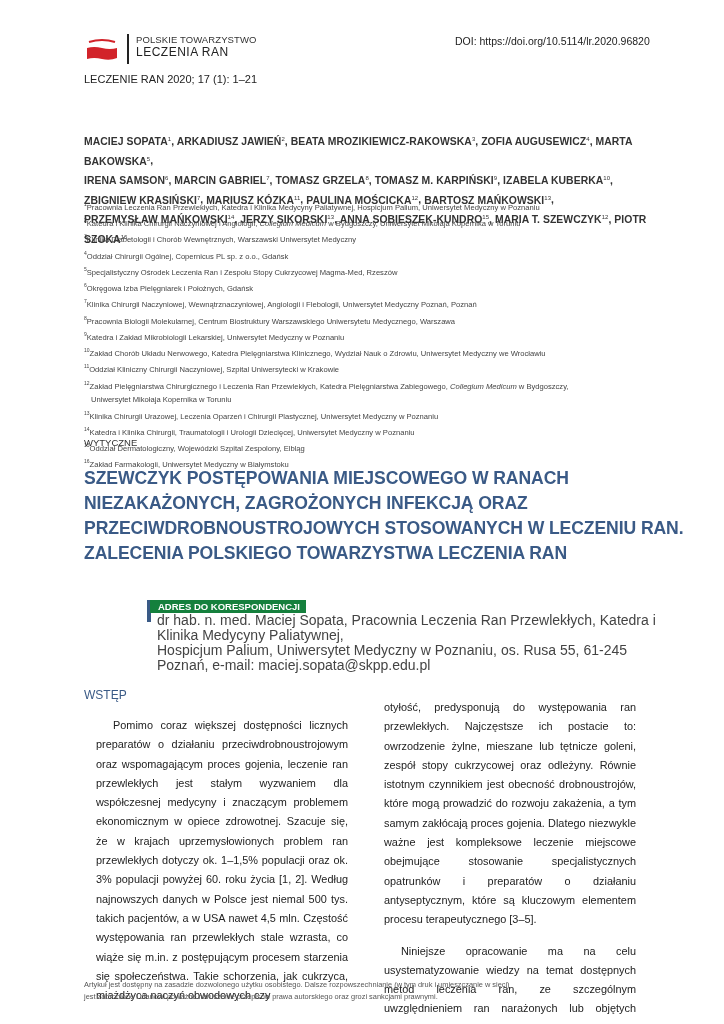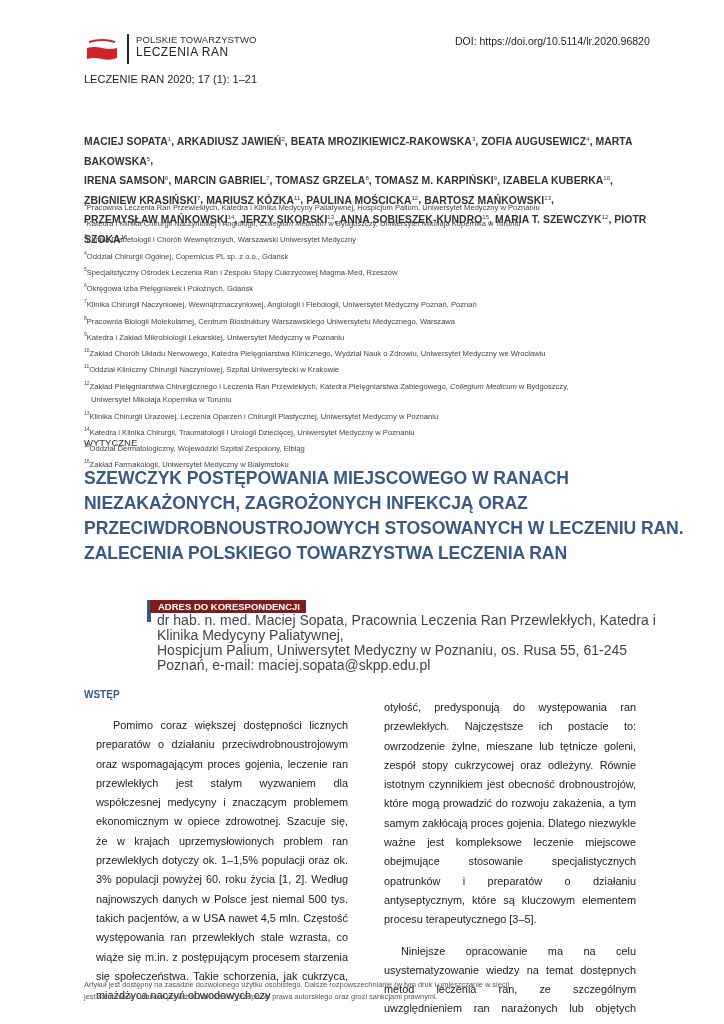--- a/index.html
+++ b/index.html
@@ -13,27 +13,27 @@
   .journal { left:84px; top:73px; font-size:11px; color:#222; }
   .doi { left:455px; top:35px; font-size:10.5px; color:#222; }
   .authors { left:84px; top:131px; width:590px; font-size:10.4px; font-weight:bold; line-height:16px; color:#333; letter-spacing:0.05px; }
   .authors sup { font-size:6px; font-weight:normal; }
   .affil { left:84px; top:198px; width:600px; font-size:7.6px; line-height:13.7px; color:#444; }
   .affil div { white-space:nowrap; }
   .affil sup { font-size:5px; }
   .affil .indent { padding-left:7px; }
   .section-label { left:84px; top:437px; font-size:9.5px; color:#333; }
   .title { left:84px; top:466px; width:600px; font-size:17.6px; font-weight:bold; line-height:25px; color:#3a5a86; letter-spacing:-0.1px; }
-  .corr-tag { left:150px; top:600px; background:#7f1d1d; color:#fff; font-size:9.5px; font-weight:bold; padding:1px 6px 1px 8px; }
+  .corr-tag { left:150px; top:600px; background:#15803d; color:#fff; font-size:9.5px; font-weight:bold; padding:1px 6px 1px 8px; }
   .corr-tick { left:147px; top:600px; width:4px; height:22px; background:#3a5a86; }
   .corr-text { left:157px; top:613px; width:520px; font-size:14px; line-height:15px; color:#444; }
   .col { top:686px; width:276px; font-size:10.9px; line-height:19.3px; color:#222; text-align:justify; }
   .col-left { left:84px; }
   .col-right { left:372px; }
-  .wstep { font-weight:bold; color:#3a5a86; font-size:10px; line-height:18px; }
+  .wstep { font-weight:normal; color:#3a5a86; font-size:12px; line-height:18px; }
   .p { text-indent:17px; margin:12px; }
   .p.noindent { text-indent:0; }
   .footer { left:84px; top:979px; width:520px; font-size:7.4px; line-height:12px; color:#555; }
 </style>
 </head>
 <body>
 
 <div class="abs logo">
   <svg class="logo-mark" viewBox="0 0 36 26">
     <path d="M5 4 Q18 0 31 4" stroke="#d2232a" stroke-width="2" fill="none"></path>

